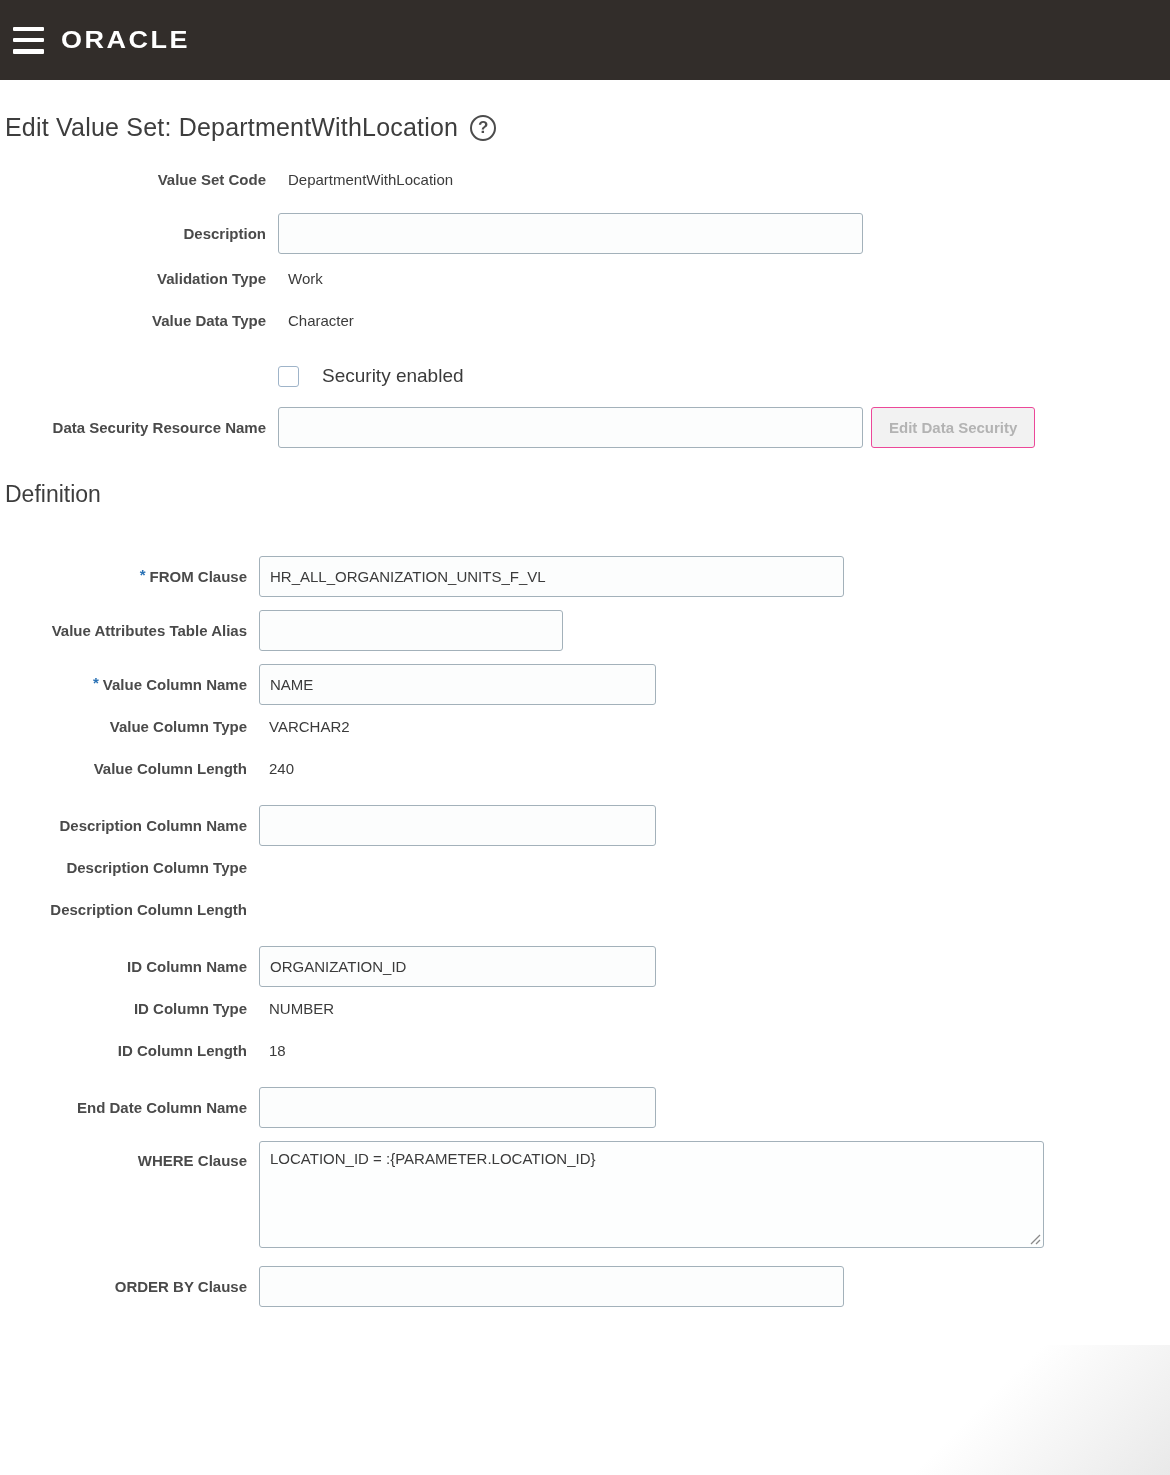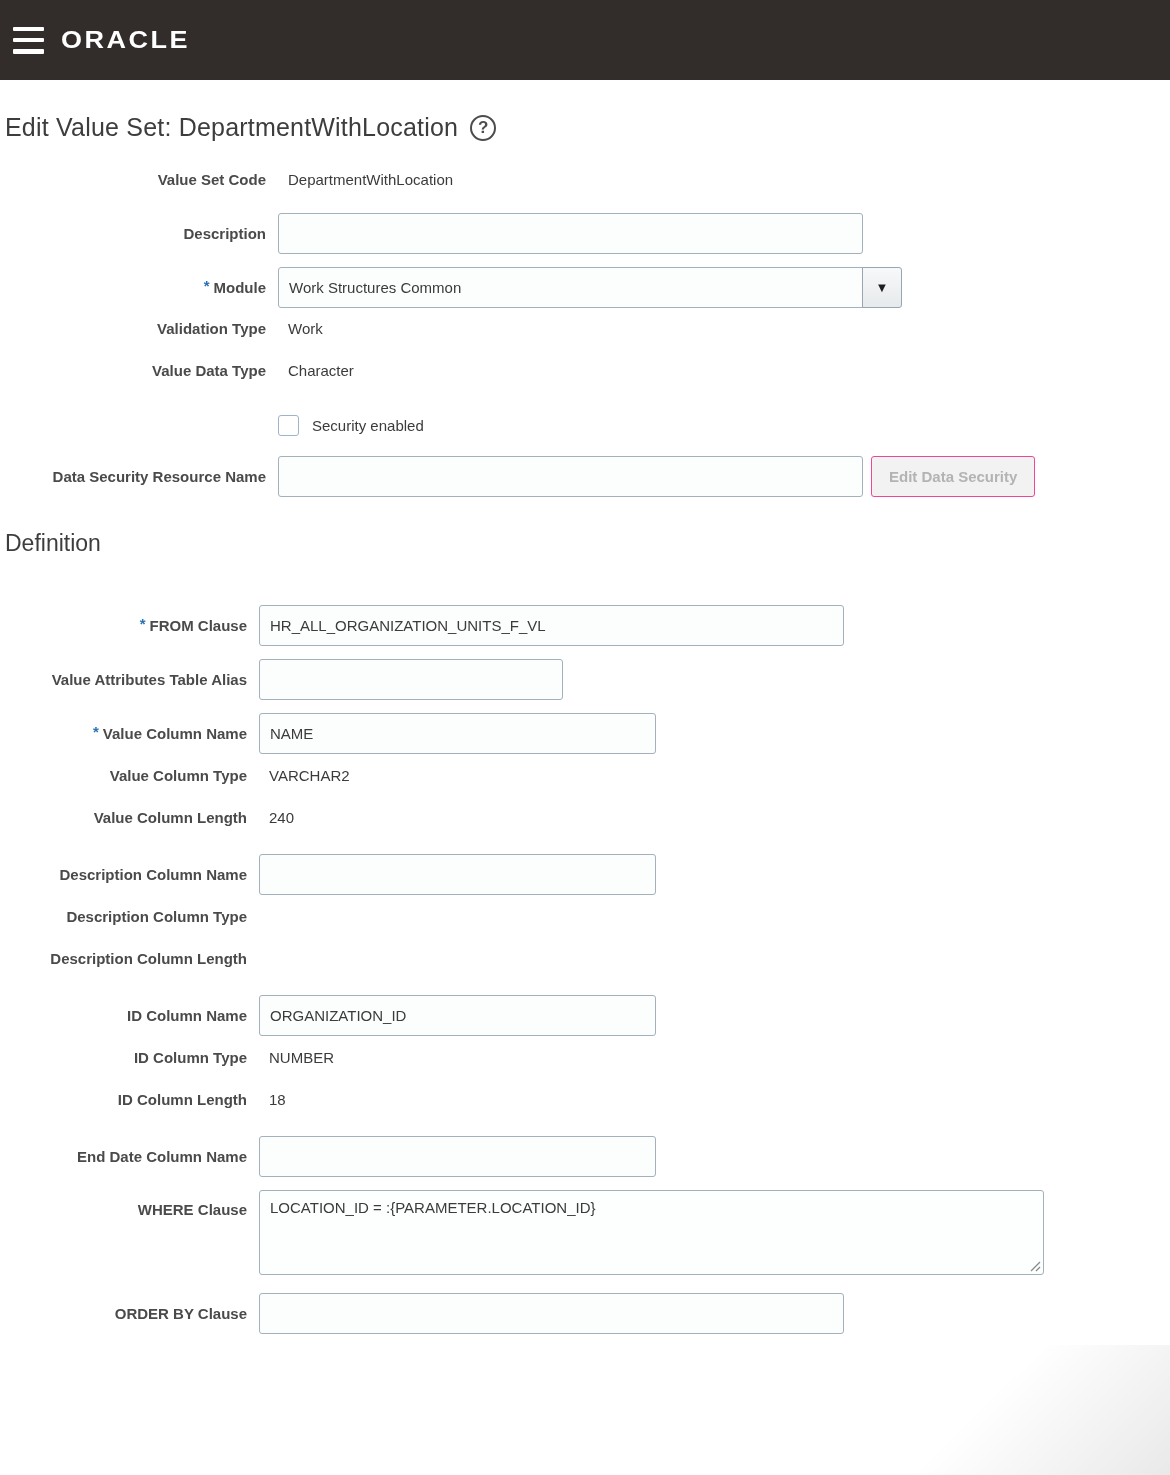--- a/index.html
+++ b/index.html
@@ -74,34 +74,34 @@
     border:1px solid #97A7B2;border-radius:0 3px 3px 0;
     background:linear-gradient(#F7F8F9,#E7EAEC);
     display:flex;align-items:center;justify-content:center;
     font-size:13px;color:#1E1E1E;padding:0;
   }
   
   .checkbox{
     width:21px;height:21px;border:1px solid #9FB4C9;border-radius:3px;
     background:#fff;display:inline-block;cursor:pointer;flex:none;
   }
-  .chk-label{font-size:15px;color:var(--value-text);margin-left:13px;}
+  .chk-label{font-size:19px;color:var(--value-text);margin-left:23px;}
   
   .btn-disabled{
     height:41px;margin-left:8px;padding:0 17px;
     background:var(--disabled-btn-bg);border:1px solid #ec4899;border-radius:3px;
     color:var(--disabled-btn-text);font-family:inherit;font-weight:700;font-size:15px;
     cursor:default;
   }
   
   h2{font-size:23px;font-weight:400;color:#3D3D3D;margin:33px 0 48px 5px;}
   
   .ta-wrap{position:relative;display:inline-block;}
   textarea.ta{
-    width:785px;height:85px;resize:none;
+    width:785px;height:107px;resize:none;
     border:1px solid var(--input-border);border-radius:3px;background:#FDFEFE;
     font-family:inherit;font-size:15px;color:var(--value-text);
     padding:8px 10px;outline:none;display:block;
   }
   .grip{position:absolute;right:3px;bottom:3px;pointer-events:none;}
   
   .mb9{margin-bottom:9px;}  .mb10{margin-bottom:10px;}
   .mb13{margin-bottom:13px;}.mb18{margin-bottom:18px;}
   .mb20{margin-bottom:20px;}.mb21{margin-bottom:21px;}
   .mb24{margin-bottom:24px;}.mb32{margin-bottom:32px;}
@@ -135,32 +135,20 @@
     <span class="gap"></span>
     <span class="ro">DepartmentWithLocation</span>
   </div>
 
   <div class="row mb13">
     <span class="lbl">Description</span>
     <span class="gap"></span>
     <input class="inp w585" value="" style="">
   </div>
 
-  <div class="row mb9">
-    <span class="lbl">
-      <span class="req-mark">*</span><span>Module</span>
-    </span>
-    <span class="gap"></span>
-    <span class="combo">
-      <input class="inp w585" value="Work Structures Common" style="">
-      <button class="combo-btn">
-        <span>▼</span>
-      </button>
-    </span>
-  </div>
 
   <div class="row mb18 ro-row">
     <span class="lbl">Validation Type</span>
     <span class="gap"></span>
     <span class="ro">Work</span>
   </div>
 
   <div class="row mb32 ro-row">
     <span class="lbl">Value Data Type</span>
     <span class="gap"></span>

